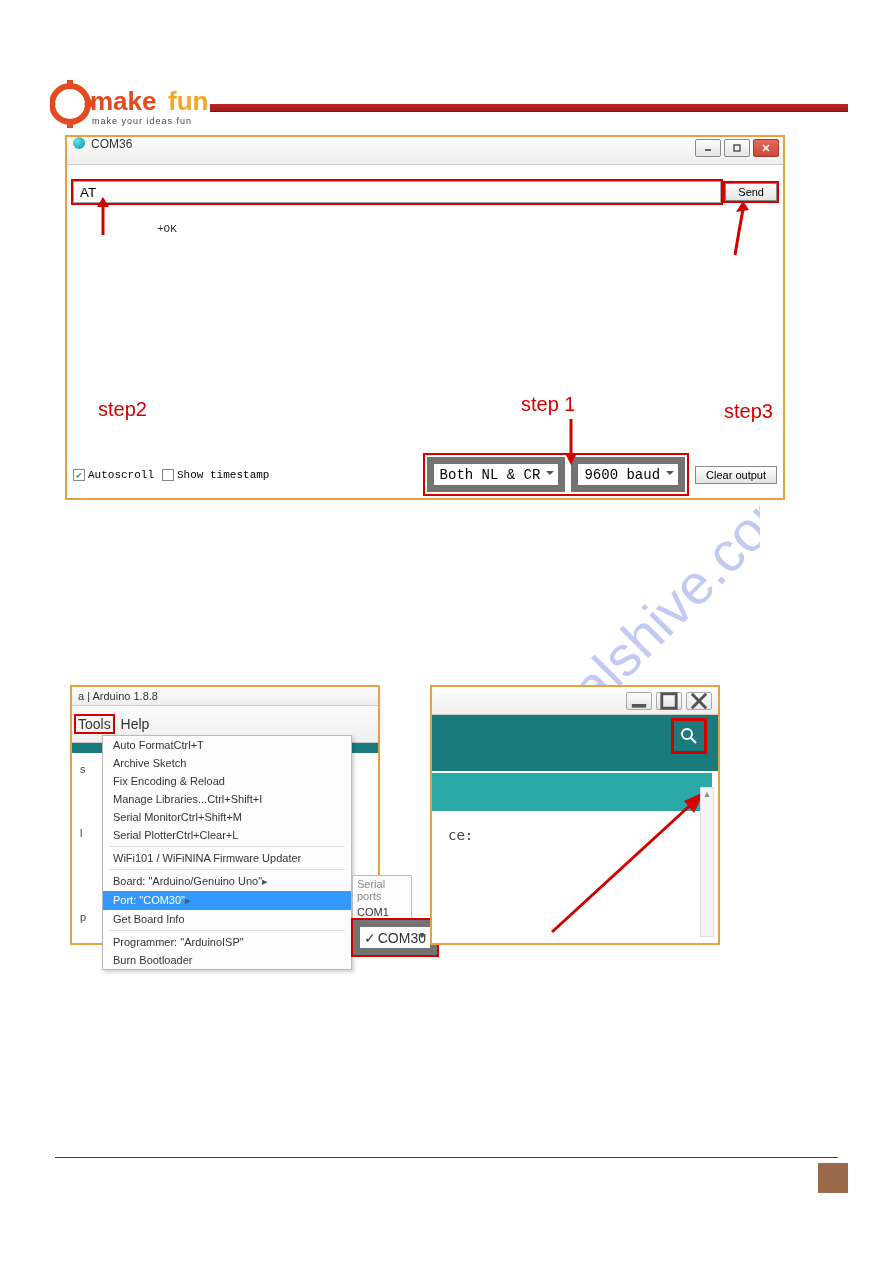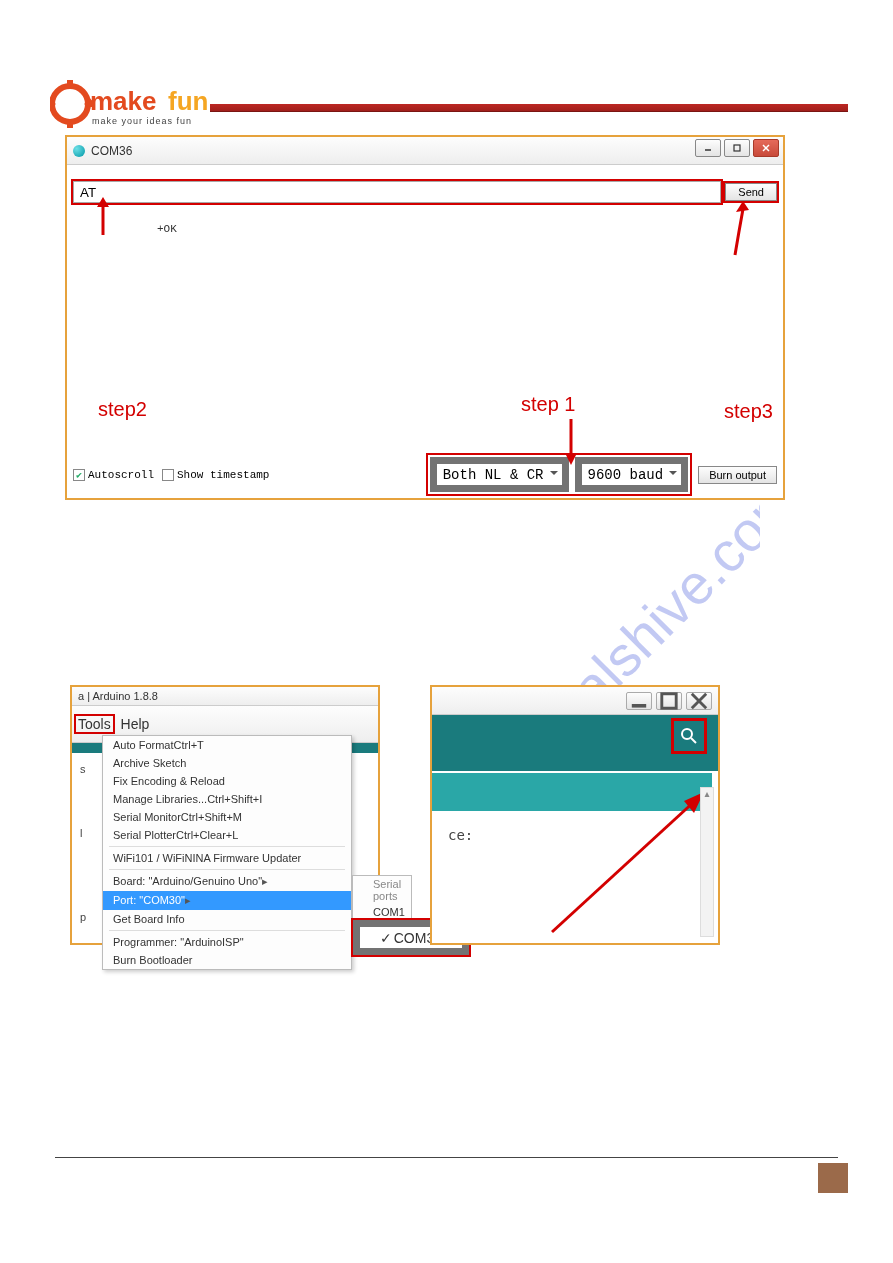--- a/index.html
+++ b/index.html
@@ -36,21 +36,21 @@
     position: relative;
     background: #fff;
     font-family: "Courier New", monospace;
     font-size: 11px;
   }
   .titlebar {
     height: 28px;
     background: linear-gradient(#fdfdfd, #eeeeee);
     border-bottom: 1px solid #ccc;
     display: flex;
-    align-items: center;
+    align-items: flex-start;
     padding-left: 6px;
     font-family: "Segoe UI", sans-serif;
     font-size: 12px;
     color: #333;
     position: relative;
   }
   .titlebar .sphere {
     width: 12px; height: 12px; border-radius: 50%;
     background: radial-gradient(circle at 30% 30%, #6de0e6, #0097a7);
     margin-right: 6px;
@@ -125,21 +125,21 @@
     background: #fdfdfd; border: 1px solid #bbb; box-shadow: 2px 2px 4px rgba(0,0,0,0.2);
   }
   .menu-drop .mi { display: flex; justify-content: flex-start; padding: 3px 10px; }
   .menu-drop .sep { height: 1px; background: #ddd; margin: 2px 6px; }
   .menu-drop .mi.sub::after { content: "▸"; color: #555; }
   .mi.port { background: #3399ff; color: #fff; }
   .submenu {
     position: absolute; left: 280px; top: 188px; width: 60px;
     background: #fdfdfd; border: 1px solid #bbb; font-size: 11px;
   }
-  .submenu .sm { padding: 2px 20px; }
+  .submenu .sm { padding: 2px 4px; }
   .submenu .sm.hdr { color: #888; }
   .submenu .sm.sel { box-shadow: 0 0 0 2px #d30000; }
   .side-code { position: absolute; left: 4px; top: 70px; width: 24px; }
   .side-code div { color: #444; font-size: 11px; padding: 6px 4px; }
 
   .shot2 { width: 290px; height: 260px; position: relative; overflow: hidden; }
   .s2-title {
     height: 28px; background: linear-gradient(#fdfdfd,#eeeeee); border-bottom: 1px solid #ccc;
     display: flex; justify-content: flex-end; align-items: center; padding-right: 6px; gap: 4px;
   }
@@ -234,21 +234,21 @@
     </label>
     <label class="chk">
       <span class="cbox"></span>
       <span>Show timestamp</span>
     </label>
     <span style="flex:1"></span>
     <span class="dropdown-wrap">
       <span class="sel">Both NL &amp; CR</span>
       <span class="sel">9600 baud</span>
     </span>
-    <button class="btn-flat">Burn output</button>
+    <button class="btn-flat">Clear output</button>
   </div>
 
   <svg class="arrow-red" style="left:26px; top:60px;" width="20" height="40">
     <line x1="10" y1="38" x2="10" y2="6" stroke="#d30000" stroke-width="3"></line>
     <polygon points="10,0 4,10 16,10" fill="#d30000"></polygon>
   </svg>
 
   <svg class="arrow-red" style="right:32px; top:64px;" width="22" height="58">
     <path d="M6 54 Q10 30 14 8" stroke="#d30000" stroke-width="3" fill="none"></path>
     <polygon points="14,0 7,11 20,9" fill="#d30000"></polygon>

